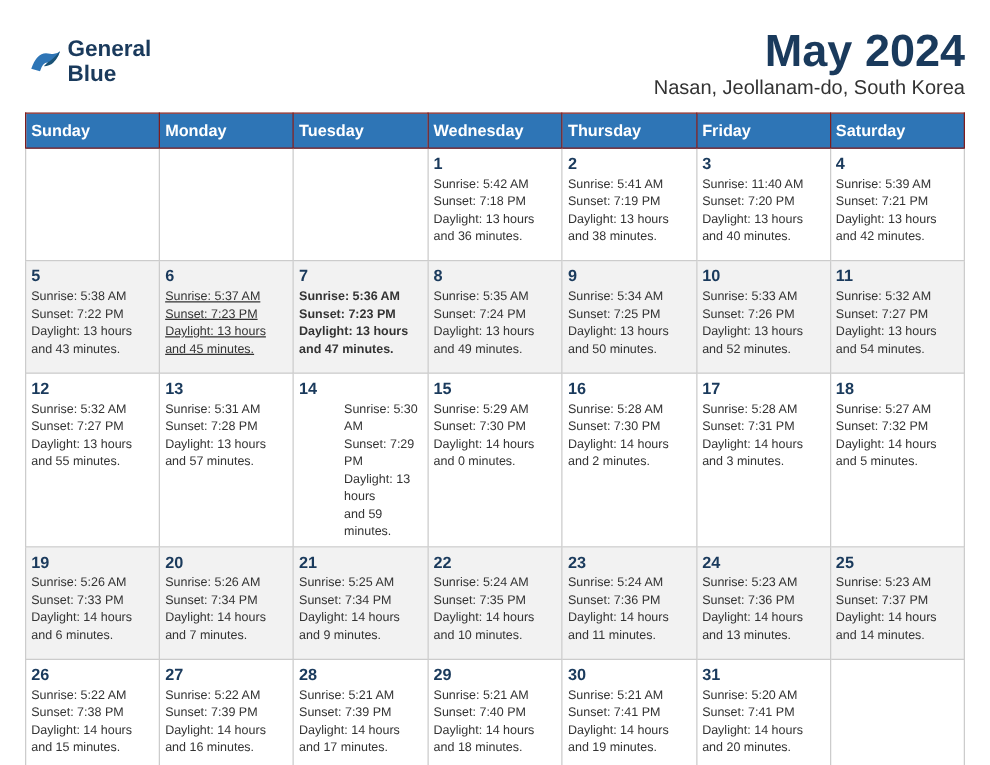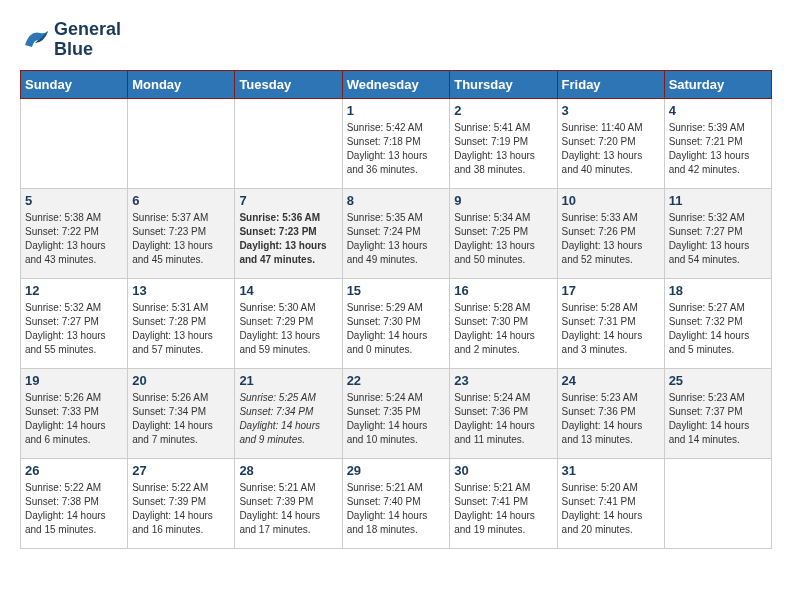--- a/index.html
+++ b/index.html
@@ -93,20 +93,24 @@
   <div class="logo">
     <svg class="logo-bird" viewBox="0 0 30 30" xmlns="http://www.w3.org/2000/svg">
       <path d="M5 20 Q10 5 20 8 Q25 9 28 6 Q26 14 18 15 Q14 15 12 22 Z" fill="#2e75b6"></path>
       <path d="M18 15 Q22 13 28 6 Q24 18 15 18 Z" fill="#1a5276"></path>
     </svg>
     <div class="logo-text">
       <span>General</span>
       <span>Blue</span>
     </div>
   </div>
+  <div class="title-section">
+    <div class="month-title">May 2024</div>
+    <div class="location">Nasan, Jeollanam-do, South Korea</div>
+  </div>
 </div>
 
 <table class="calendar">
   <thead>
     <tr>
     <th>Sunday</th>
         <th>Monday</th>
         <th>Tuesday</th>
         <th>Wednesday</th>
         <th>Thursday</th>
@@ -151,21 +155,21 @@
       <tr class="row-alt">
         <td>
           <div class="day-num">5</div>
           <div class="day-info" style="white-space: pre-line;">Sunrise: 5:38 AM
 Sunset: 7:22 PM
 Daylight: 13 hours
 and 43 minutes.</div>
         </td>
         <td>
           <div class="day-num">6</div>
-          <div class="day-info" style="white-space: pre-line;">Sunrise: 5:37 AM
+          <div class="day-info" style="white-space: pre-line; text-decoration: underline;">Sunrise: 5:37 AM
 Sunset: 7:23 PM
 Daylight: 13 hours
 and 45 minutes.</div>
         </td>
         <td>
           <div class="day-num">7</div>
           <div class="day-info" style="white-space: pre-line; font-weight: bold;">Sunrise: 5:36 AM
 Sunset: 7:23 PM
 Daylight: 13 hours
 and 47 minutes.</div>
@@ -209,21 +213,21 @@
         </td>
         <td>
           <div class="day-num">13</div>
           <div class="day-info" style="white-space: pre-line;">Sunrise: 5:31 AM
 Sunset: 7:28 PM
 Daylight: 13 hours
 and 57 minutes.</div>
         </td>
         <td>
           <div class="day-num">14</div>
-          <div class="day-info" style="white-space: pre-line;">Sunrise: 5:30 AM
+          <div class="day-info" style="white-space: pre-line; margin-left: 36px;">Sunrise: 5:30 AM
 Sunset: 7:29 PM
 Daylight: 13 hours
 and 59 minutes.</div>
         </td>
         <td>
           <div class="day-num">15</div>
           <div class="day-info" style="white-space: pre-line;">Sunrise: 5:29 AM
 Sunset: 7:30 PM
 Daylight: 14 hours
 and 0 minutes.</div>
@@ -260,21 +264,21 @@
         </td>
         <td>
           <div class="day-num">20</div>
           <div class="day-info" style="white-space: pre-line;">Sunrise: 5:26 AM
 Sunset: 7:34 PM
 Daylight: 14 hours
 and 7 minutes.</div>
         </td>
         <td>
           <div class="day-num">21</div>
-          <div class="day-info" style="white-space: pre-line; font-style: italic;">Sunrise: 5:25 AM
+          <div class="day-info" style="white-space: pre-line;">Sunrise: 5:25 AM
 Sunset: 7:34 PM
 Daylight: 14 hours
 and 9 minutes.</div>
         </td>
         <td>
           <div class="day-num">22</div>
           <div class="day-info" style="white-space: pre-line;">Sunrise: 5:24 AM
 Sunset: 7:35 PM
 Daylight: 14 hours
 and 10 minutes.</div>

